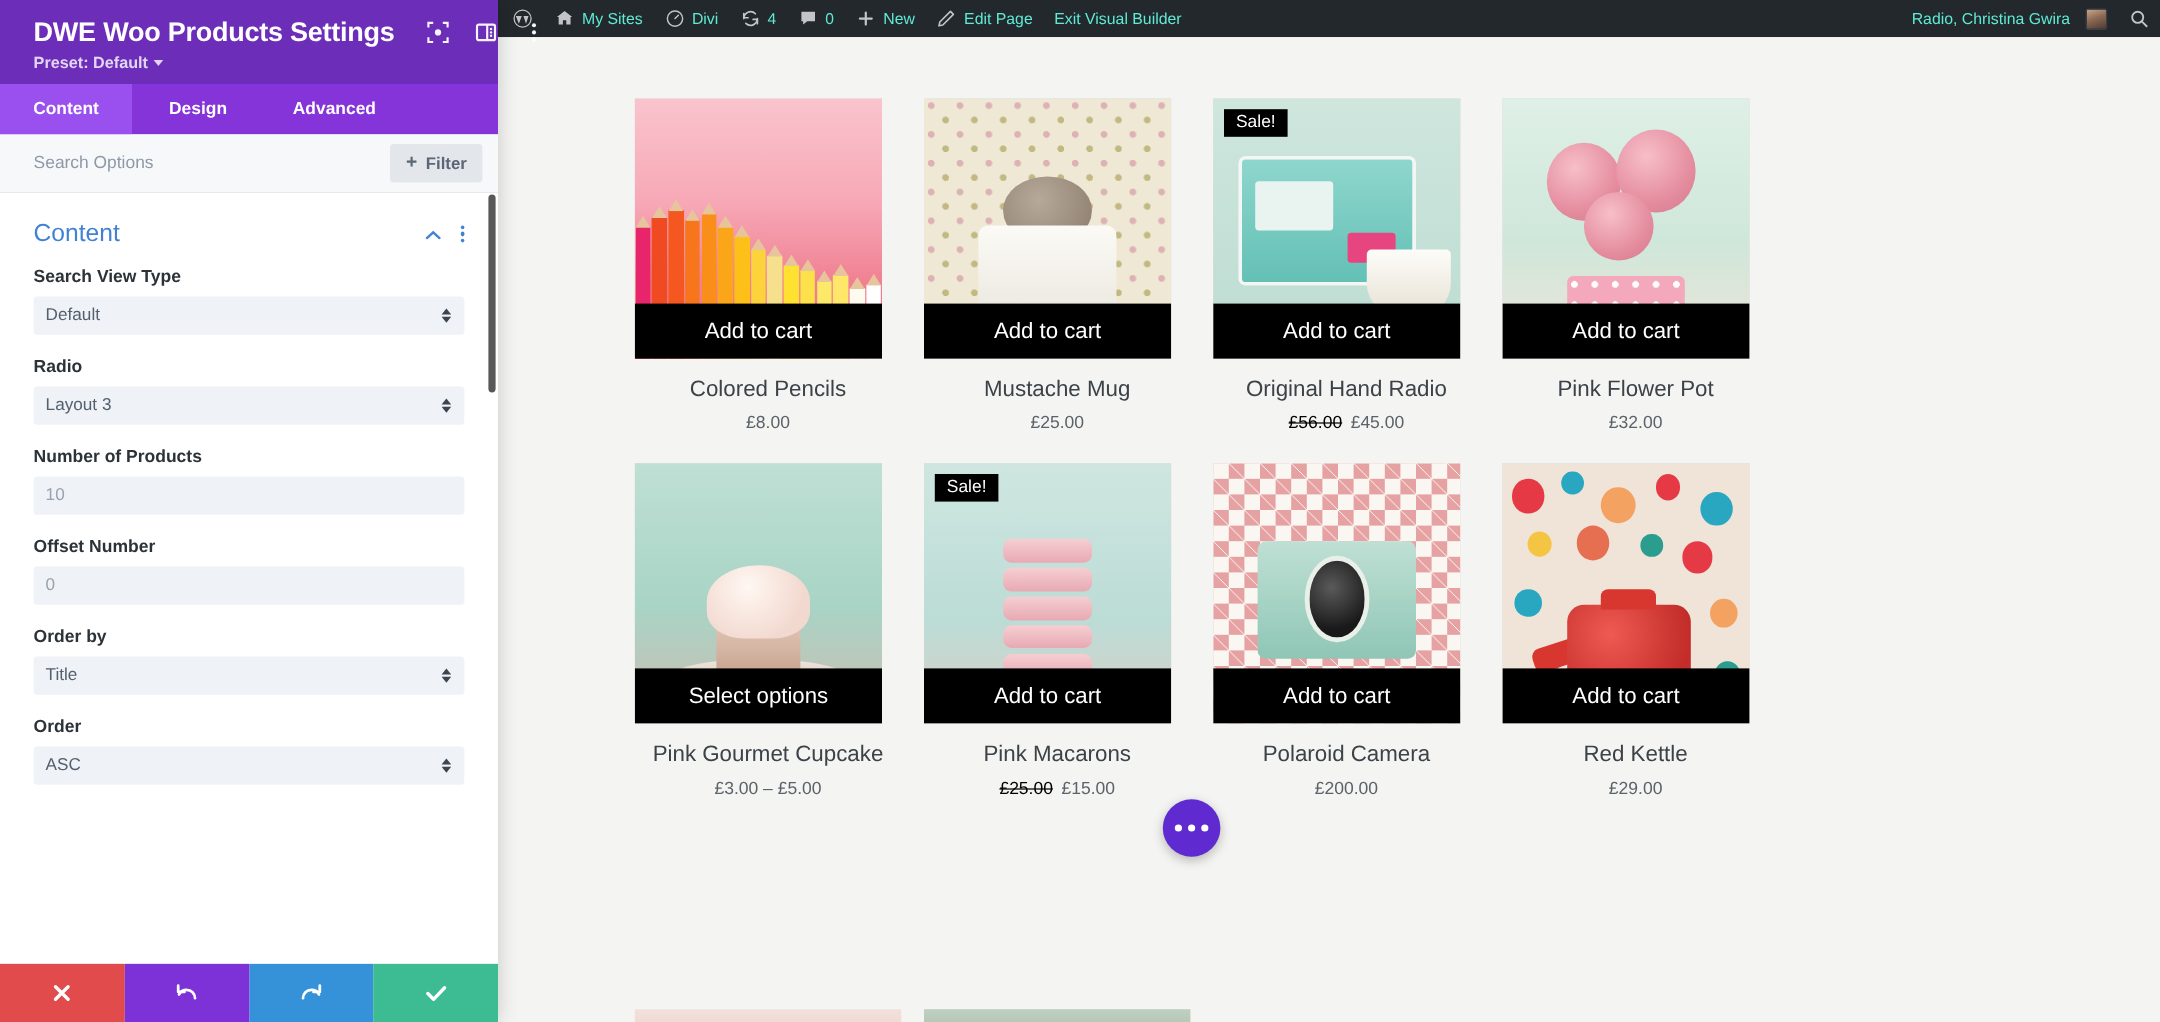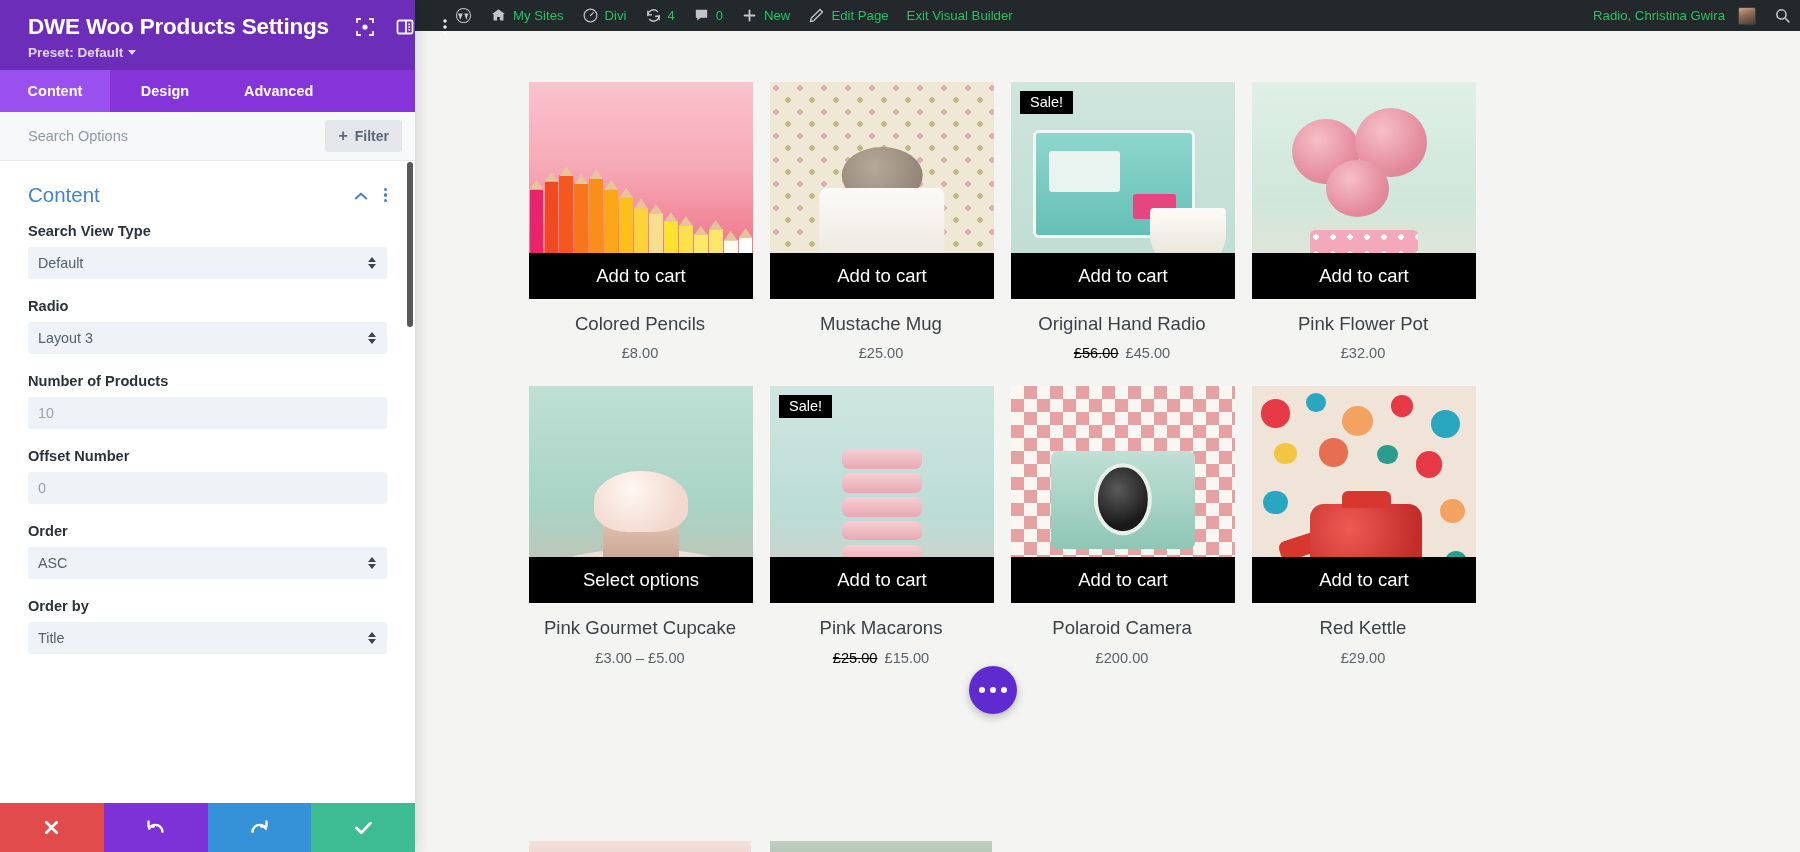--- a/index.html
+++ b/index.html
@@ -137,23 +137,22 @@
   .pf-cancel { background: #e24b4b; }
   .pf-undo   { background: #7c32d6; }
   .pf-redo   { background: #3592d9; }
   .pf-save   { background: #3dbb93; }
   .pf-btn svg { width: 21px; height: 21px; }
 
   
   #wp-adminbar {
     position: absolute; left: 415px; top: 0; right: 0; height: 31px;
     background: #23282d; display: flex; align-items: center;
-    color: #22c55e; font-size: 13.2px;
+    color: #5eead4; font-size: 13.2px;
     font-family: "Liberation Sans", sans-serif;
-    padding-left: 28px;
   }
   .ab-item {
     display: flex; align-items: center; gap: 6px; height: 31px;
     padding: 0 9px; cursor: pointer; white-space: nowrap;
   }
   .ab-item:first-child { padding-left: 12px; }
   .ab-right { margin-left: auto; display: flex; align-items: center; }
   .ab-avatar {
     width: 18px; height: 18px; margin-left: 7px; border-radius: 2px;
     background: linear-gradient(160deg,#c9a68a 0%,#8d6a55 45%,#4d3a30 100%);
@@ -172,21 +171,21 @@
     width: 1047px;
     display: grid;
     grid-template-columns: repeat(4, 222px);
     column-gap: 19px;
     row-gap: 25px;
   }
   .product {
     width: 222px; position: relative;
   }
   .prod-media {
-    position: relative; width: 224px; height: 217px;
+    position: relative; width: 206px; height: 217px;
     overflow: hidden; background: #ddd; text-align: right;
   }
   .prod-img { position: absolute; inset: 0; }
   .sale-badge {
     position: absolute; left: 9px; top: 9px; z-index: 5;
     background: #000; color: #fff; font-size: 14.5px;
     padding: 3px 10px 4px; font-weight: 400;
   }
   .add-btn {
     position: absolute; left: 0; right: 0; bottom: 0; height: 46px;
@@ -451,34 +450,34 @@
       </div>
 
       <div class="field">
         <label class="field-label">Offset Number</label>
         <div class="field-control">
           <span class="field-value placeholder">0</span>
         </div>
       </div>
 
       <div class="field">
-        <label class="field-label">Order</label>
+        <label class="field-label">Order by</label>
         <div class="field-control">
-          <span class="field-value">ASC</span>
+          <span class="field-value">Title</span>
           <span class="updown">
               <i class="ar-u"></i>
               <i class="ar-d"></i>
             </span>
         </div>
       </div>
 
       <div class="field">
-        <label class="field-label">Order by</label>
+        <label class="field-label">Order</label>
         <div class="field-control">
-          <span class="field-value">Title</span>
+          <span class="field-value">ASC</span>
           <span class="updown">
               <i class="ar-u"></i>
               <i class="ar-d"></i>
             </span>
         </div>
       </div>
     </div>
 
     <div class="panel-scrollbar">
       <div class="panel-scroll-thumb"></div>

